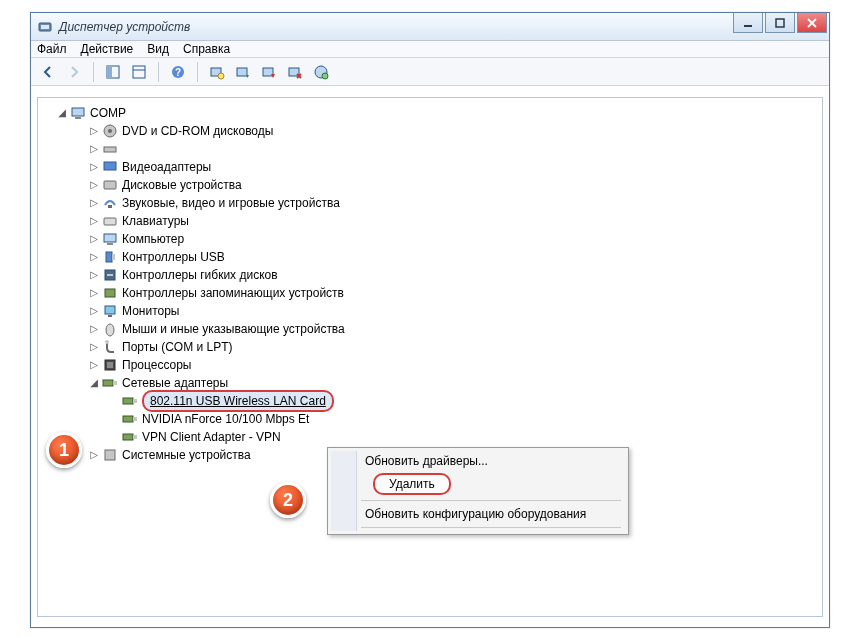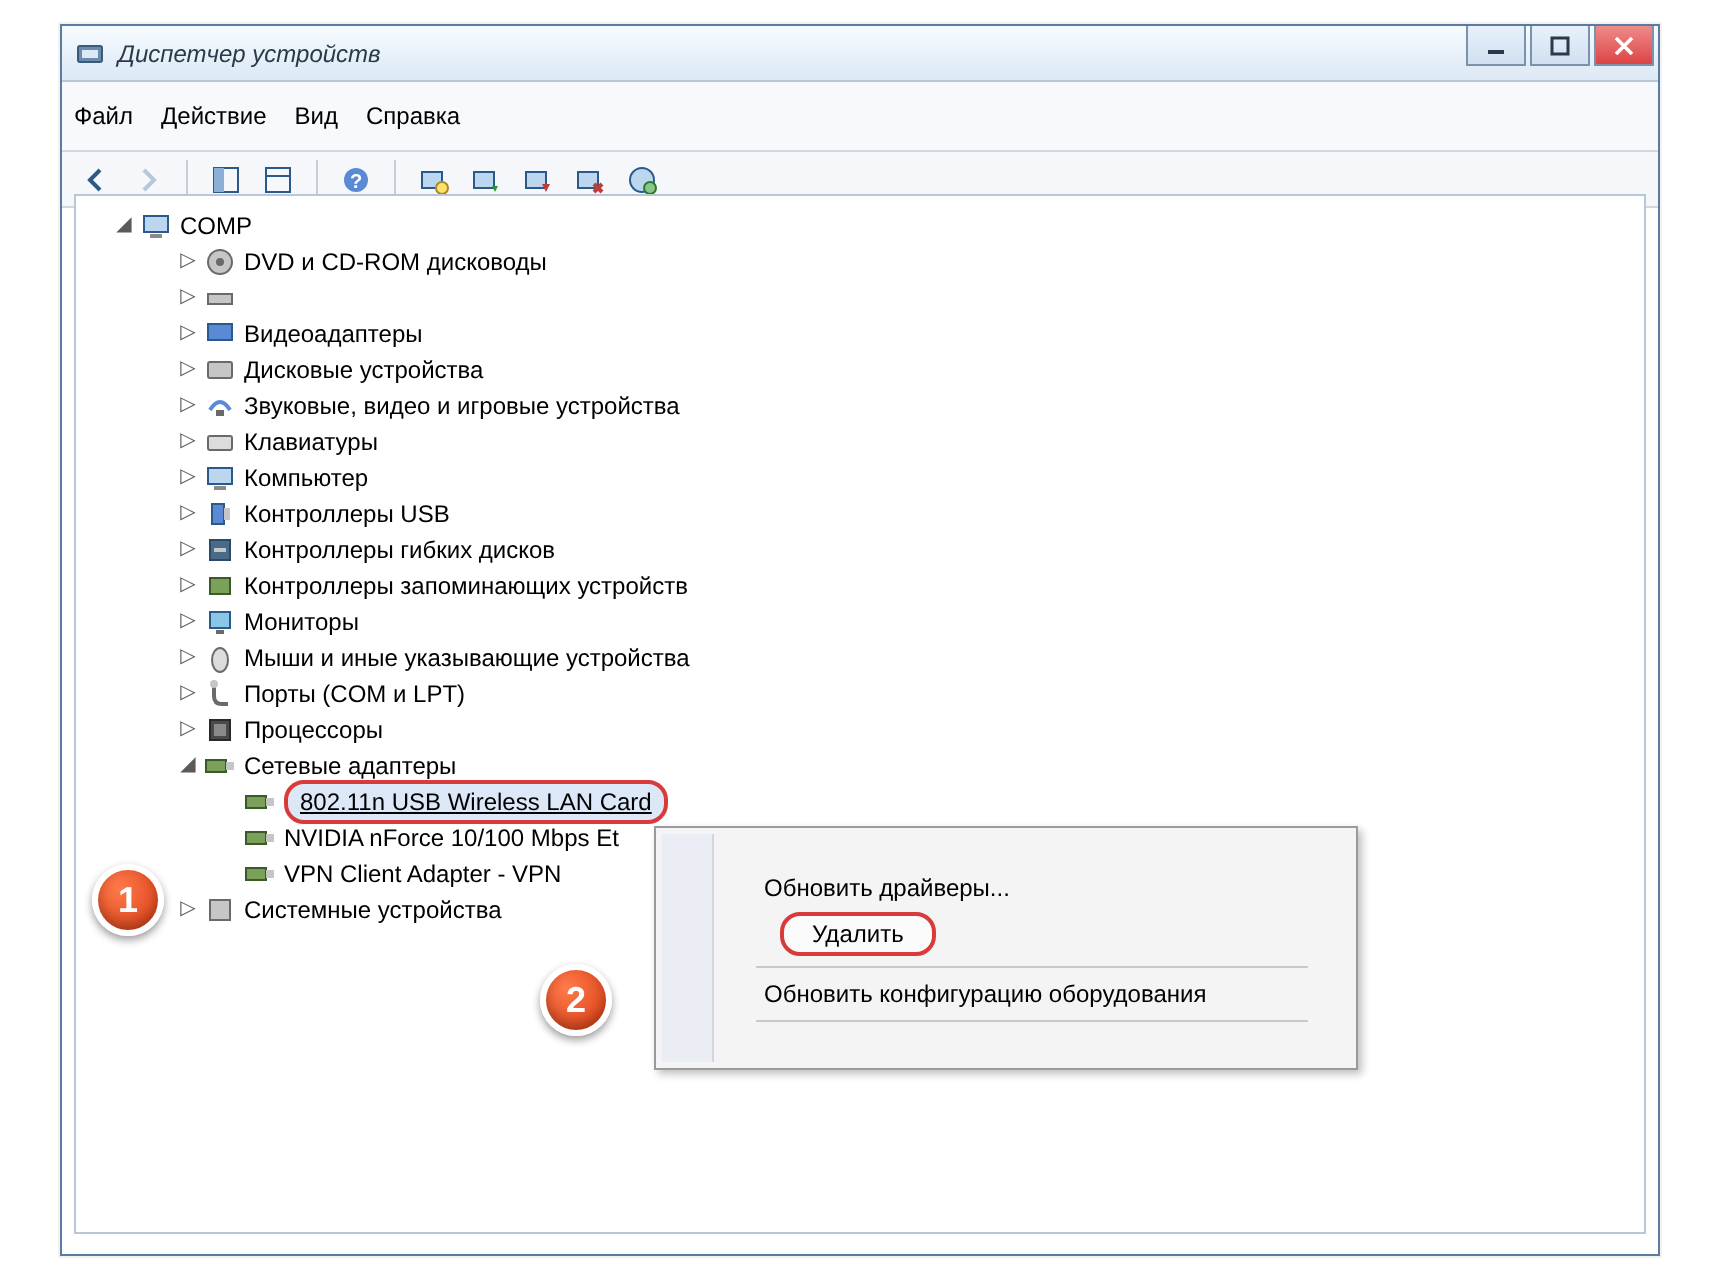--- a/index.html
+++ b/index.html
@@ -44,21 +44,21 @@
   .win-btn {
     width: 30px; height: 20px;
     border: 1px solid #7a93ac;
     border-top: none;
     background: linear-gradient(#e9f1fa, #cfe0f1);
     display: flex; align-items: center; justify-content: center;
     font-size: 11px; color: #2b3a4a;
   }
   .win-btn.close { background: linear-gradient(#f08b8b, #d44); color: #fff; }
   .menubar {
-    height: 35px;
+    height: 17px;
     display: flex; align-items: center;
     padding: 0 6px;
     border-bottom: 1px solid #d0d7df;
     gap: 14px;
     background: #f7f9fc;
   }
   .menubar span { cursor: default; }
   .toolbar {
     height: 28px;
     display: flex; align-items: center;
@@ -104,26 +104,26 @@
   .selected {
     display: inline-block;
     padding: 0 6px;
     border: 2px solid #d93a3a;
     border-radius: 10px;
     background: #dce8f8;
     text-decoration: underline;
   }
   .ctxmenu {
     position: absolute;
-    left: 296px; top: 400px;
-    width: 352px;
+    left: 296px; top: 434px;
+    width: 302px;
     background: #f4f4f4;
     border: 1px solid #9a9a9a;
     box-shadow: 2px 2px 4px rgba(0,0,0,0.25);
-    padding: 20px;
+    padding: 3px;
   }
   .ctxmenu .gutter {
     position: absolute;
     left: 3px; top: 3px; bottom: 3px;
     width: 26px;
     background: #eaeef4;
     border-right: 1px solid #d0d7df;
   }
   .mi {
     position: relative;

